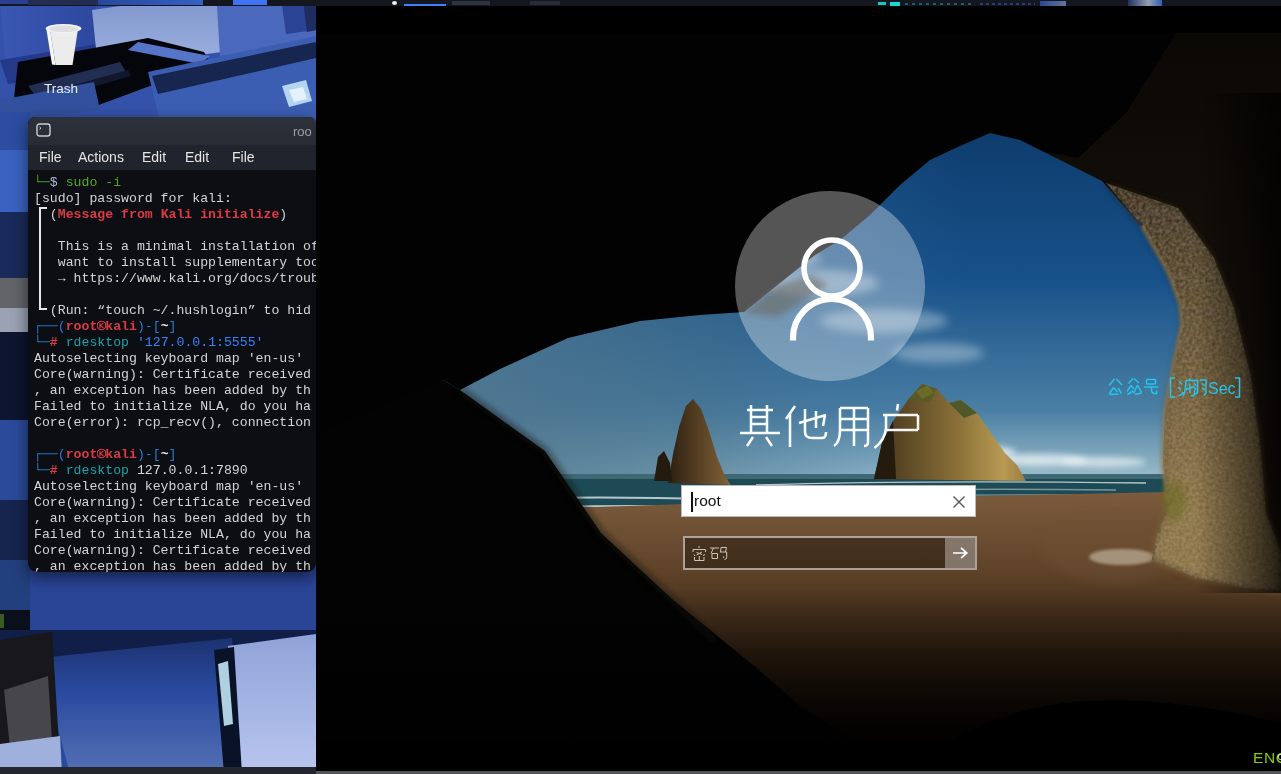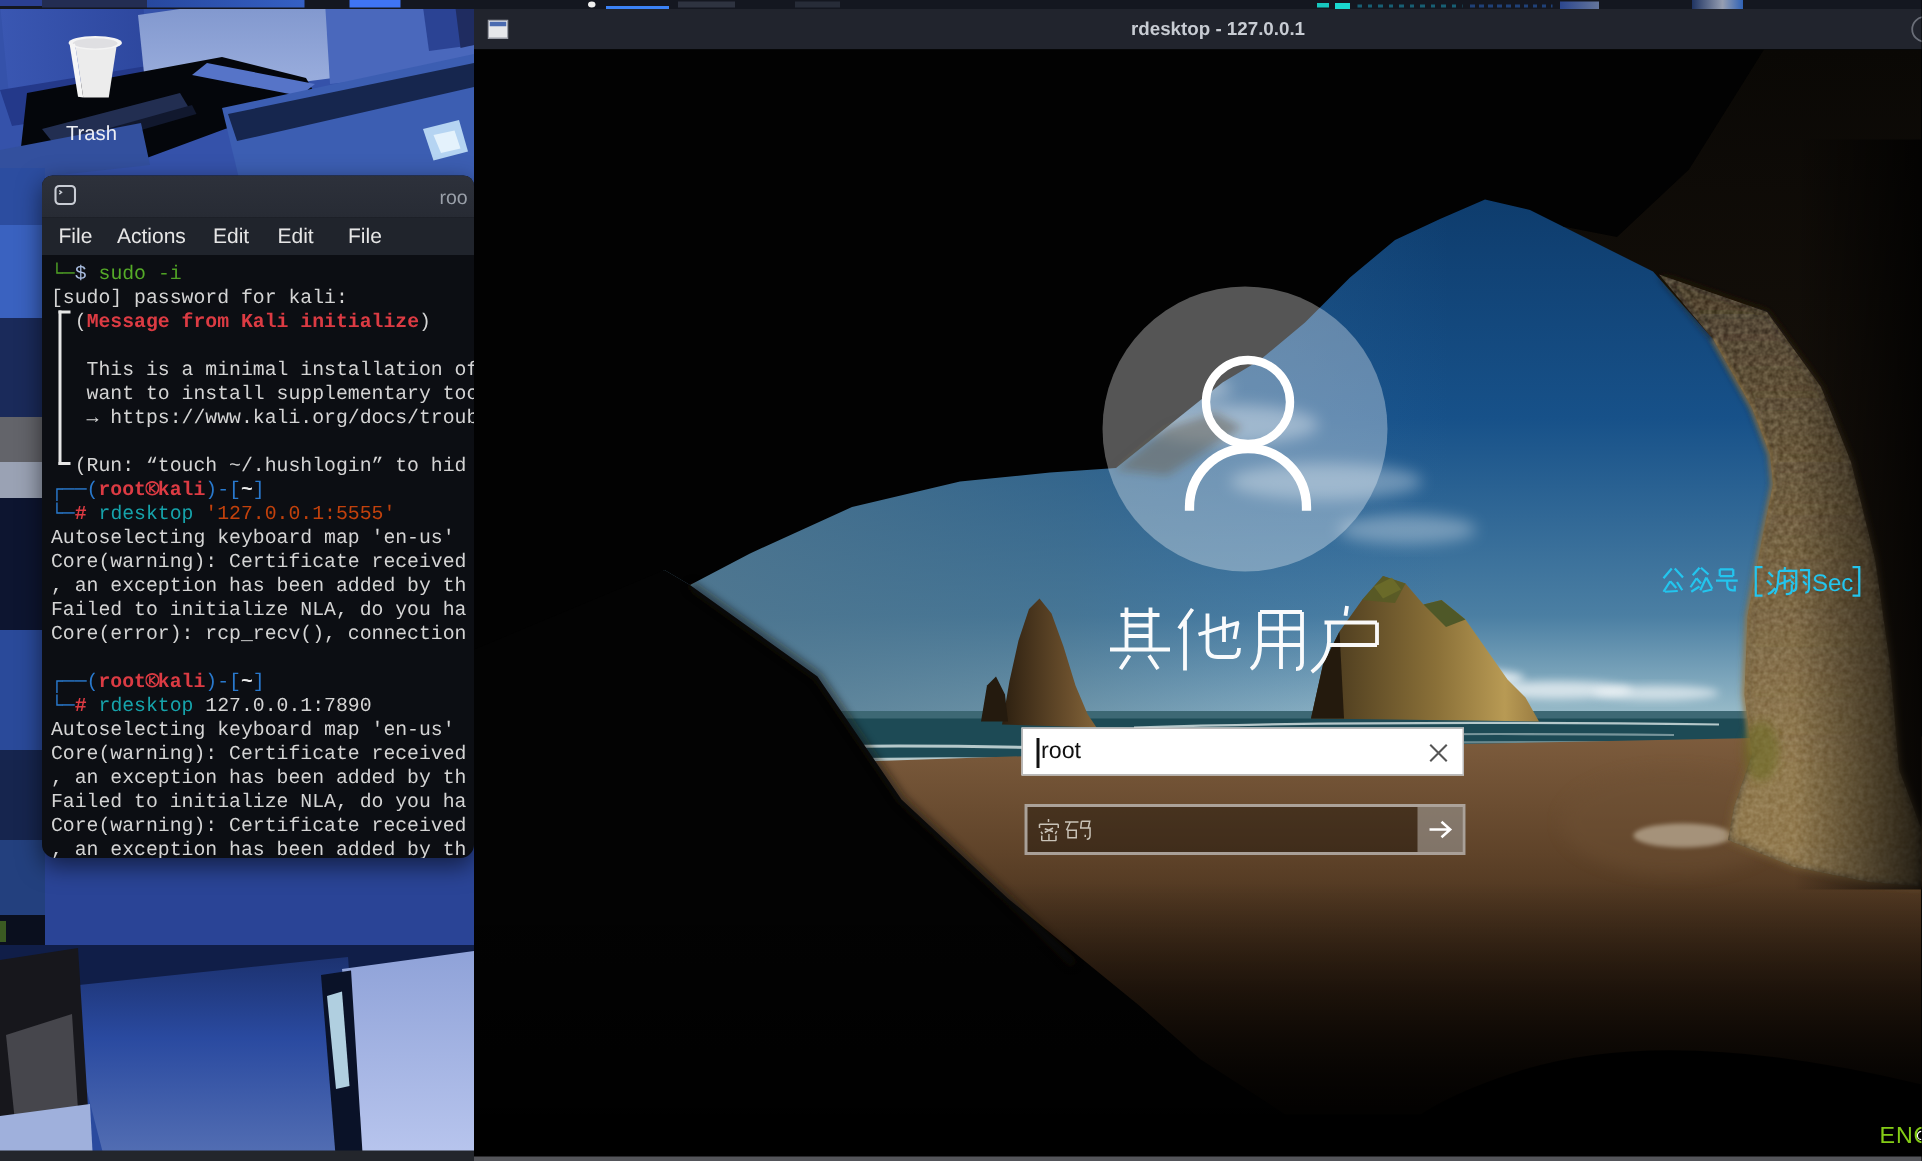--- a/index.html
+++ b/index.html
@@ -6,21 +6,21 @@
 .abs{position:absolute}
 
 #term{position:absolute;left:28px;top:117px;width:288px;height:455px;border-radius:7px 7px 9px 9px;background:#0c0e13;overflow:hidden;box-shadow:0 5px 16px rgba(0,0,0,.55)}
 #tbar{position:absolute;left:0;top:0;width:100%;height:28px;background:linear-gradient(#2d313b,#272b34)}
 #troo{position:absolute;left:265px;top:7px;font-size:13px;color:#9aa0a9}
 #tmenu{position:absolute;left:0;top:28px;width:100%;height:25px;background:#20242c;color:#e6e6e6;font-size:14px}
 #tmenu span{position:absolute;top:4px}
 #tbody{position:absolute;left:6px;top:58px;font-family:"Liberation Mono",monospace;font-size:13.2px;line-height:16px;color:#d4d4d4;white-space:pre}
 .tg{color:#4fa125}.tgu{color:#55ab28;}.tdl{color:#a9bcdf}
 .tb{color:#2979cd}.tr{color:#dc3b43;font-weight:bold}
-.tt{color:#16a3ab}.ty{color:#c2410c}.tw{color:#e9e9e9;font-weight:bold}
+.tt{color:#16a3ab}.ty{color:#3b82f6}.tw{color:#e9e9e9;font-weight:bold}
 .kat{display:inline-block;width:7.92px;position:relative}.kat svg{position:absolute;left:0;top:-11px}
 .cur{display:inline-block;width:7px;height:13px;border:1.3px solid #dedede;vertical-align:-2px}
 
 #rdp{position:absolute;left:316px;top:6px;width:965px;height:768px;background:#000}
 #rtitle{position:absolute;left:0;top:0;width:100%;height:27px;background:#21242d}
 #rtitle .txt{position:absolute;left:438px;top:6px;font-size:12.5px;font-weight:bold;color:#c8ccd3}
 #rcontent{position:absolute;left:0;top:27px;width:965px;height:738px;overflow:hidden;background:#020202}
 #rbottom{position:absolute;left:0;top:765px;width:965px;height:3px;background:#54555a}
 
 #avatar{position:absolute;left:419px;top:158px;width:190px;height:190px;border-radius:50%;background:rgba(255,255,255,.33)}
@@ -170,30 +170,20 @@
 Core(warning): Certificate received
 , an exception has been added by th
 Failed to initialize NLA, do you ha
 Core(warning): Certificate received
 , an exception has been added by th
 Connection established using SSL.
 <span class="cur"></span></pre>
 </div>
 
 <div id="rdp">
-  <div id="rtitle">
-    <svg class="abs" style="left:9px;top:7px" width="14" height="13" viewBox="0 0 14 13">
-      <rect x="0.5" y="0.5" width="13" height="12" fill="#e6e7ea" stroke="#9a9da6" stroke-width="1"></rect>
-      <rect x="1.5" y="1.5" width="11" height="3" fill="#4a6ab0"></rect>
-    </svg>
-    <span class="txt">rdesktop - 127.0.0.1</span>
-    <svg class="abs" style="left:955px;top:4px" width="10" height="19" viewBox="0 0 10 19">
-      <circle cx="12" cy="9.5" r="8.2" fill="none" stroke="#6a6e78" stroke-width="1.2"></circle>
-    </svg>
-  </div>
   <div id="rcontent">
     <svg class="abs" style="left:0;top:0" width="965" height="738" viewBox="0 0 965 738">
       <defs>
         <linearGradient id="sky" x1="0" y1="0" x2="0" y2="1">
           <stop offset="0" stop-color="#0d3a6a"></stop>
               <stop offset=".45" stop-color="#175189"></stop>
           <stop offset=".82" stop-color="#4b7fa3"></stop>
               <stop offset="1" stop-color="#97bac8"></stop>
         </linearGradient>
         <linearGradient id="skyl" x1="0" y1="0" x2="1" y2="0">

